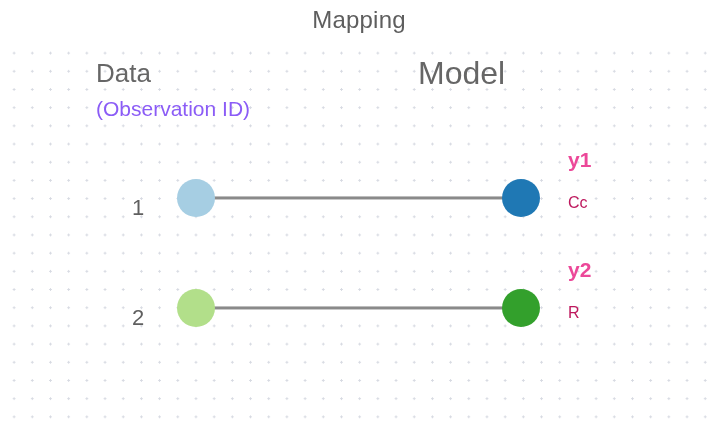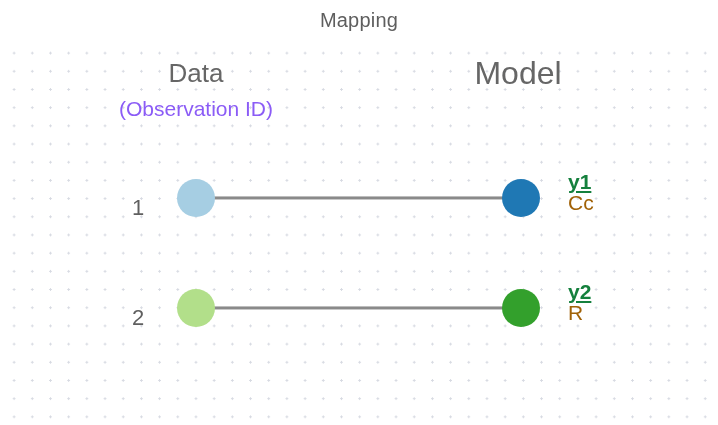--- a/index.html
+++ b/index.html
@@ -28,31 +28,30 @@
     background-position: 5px 2px;
   }
 
   
   #title {
     position: absolute;
     left: 0;
     top: 1px;
     width: 718px;
     text-align: center;
-    font-size: 20px;
+    font-size: 24px;
     color: #5e5e5e;
     letter-spacing: 0.2px;
     line-height: 38px;
     white-space: nowrap;
   }
 
   
   .col-head {
     position: absolute;
-    text-align: center;
     color: #666666;
     white-space: nowrap;
   }
   #data-head {
     left: 96px;
     top: 58px;
     width: 200px;
     font-size: 26px;
     line-height: 30px;
   }
@@ -105,34 +104,33 @@
     width: 325px;
     height: 4px;
     background: #8a8a8a;
     border-top: 1px solid #bdbdbd;
     border-bottom: 1px solid #c9c9c9;
     box-sizing: border-box;
   }
   .row-name {
     position: absolute;
     left: 568px;
-    top: 22px;
+    top: 0;
     font-size: 21px;
     font-weight: bold;
-    color: #15803d;
+    color: #ec4899;
     line-height: 25px;
     white-space: nowrap;
-    text-decoration: underline;
   }
   .row-param {
     position: absolute;
     left: 568px;
     top: 43px;
-    font-size: 21px;
-    color: #a16207;
+    font-size: 16px;
+    color: #be185d;
     line-height: 25px;
     white-space: nowrap;
     text-align: center;
   }
 </style>
 </head>
 <body>
 
 <div id="canvas">
 

